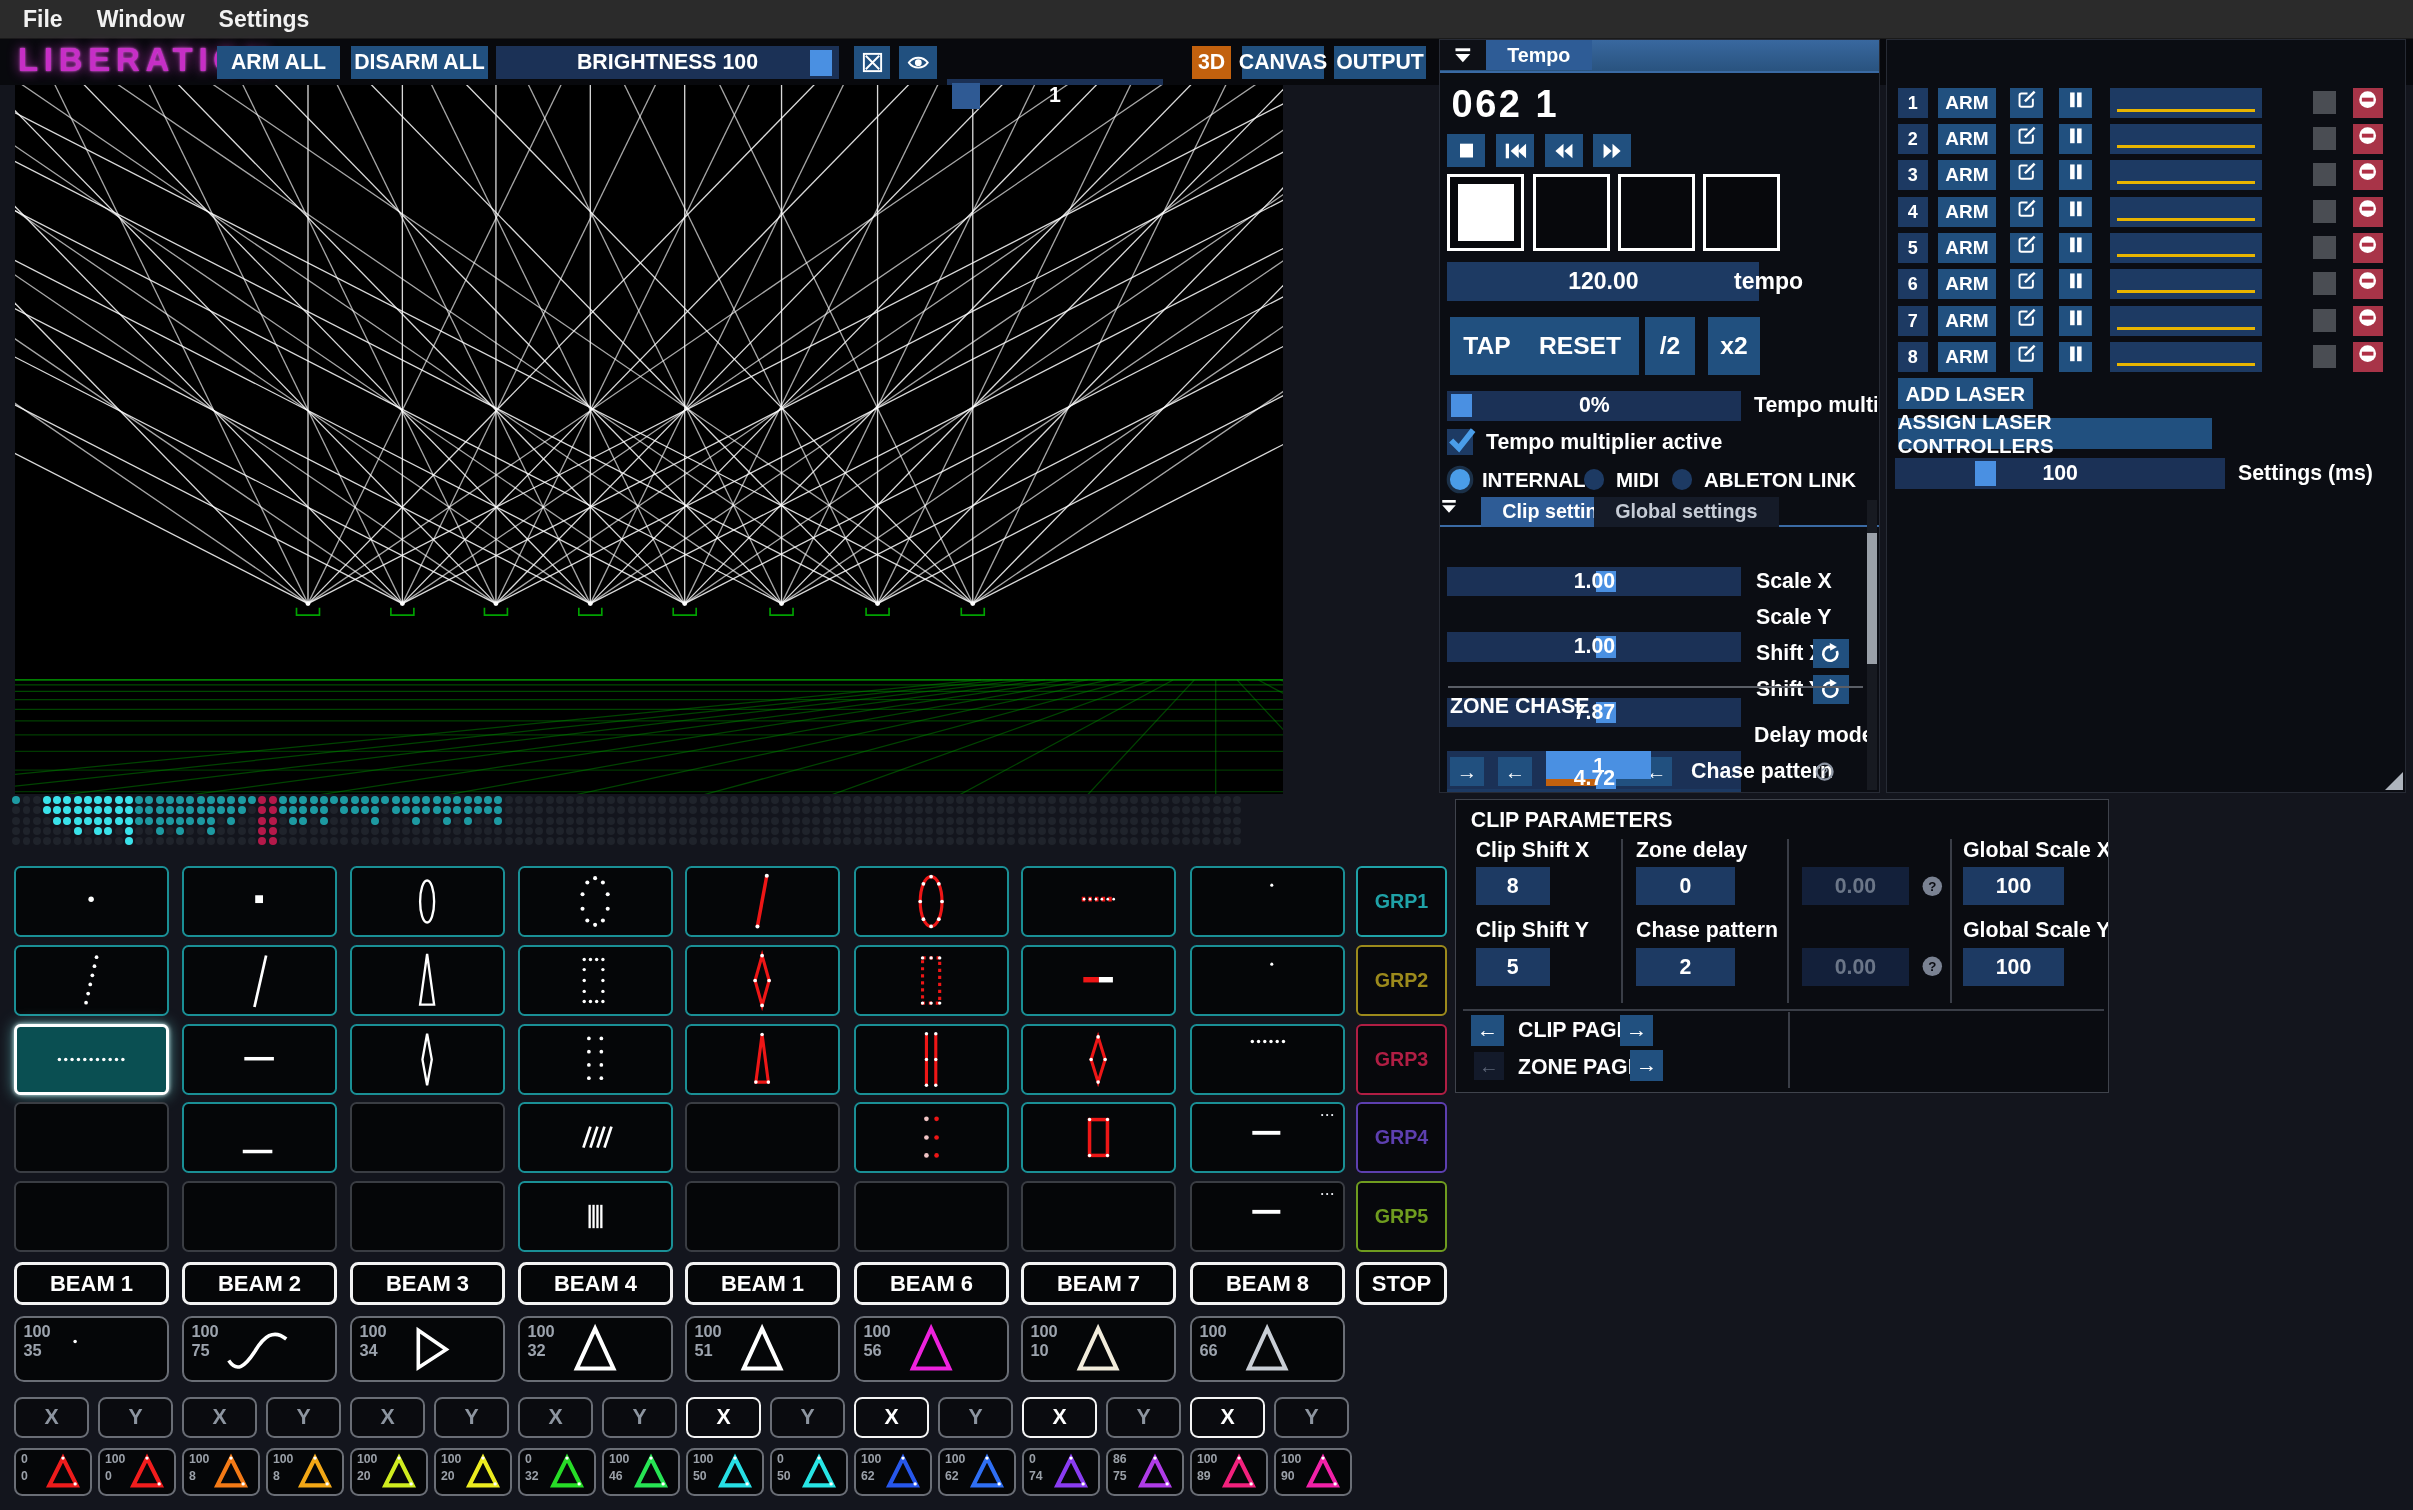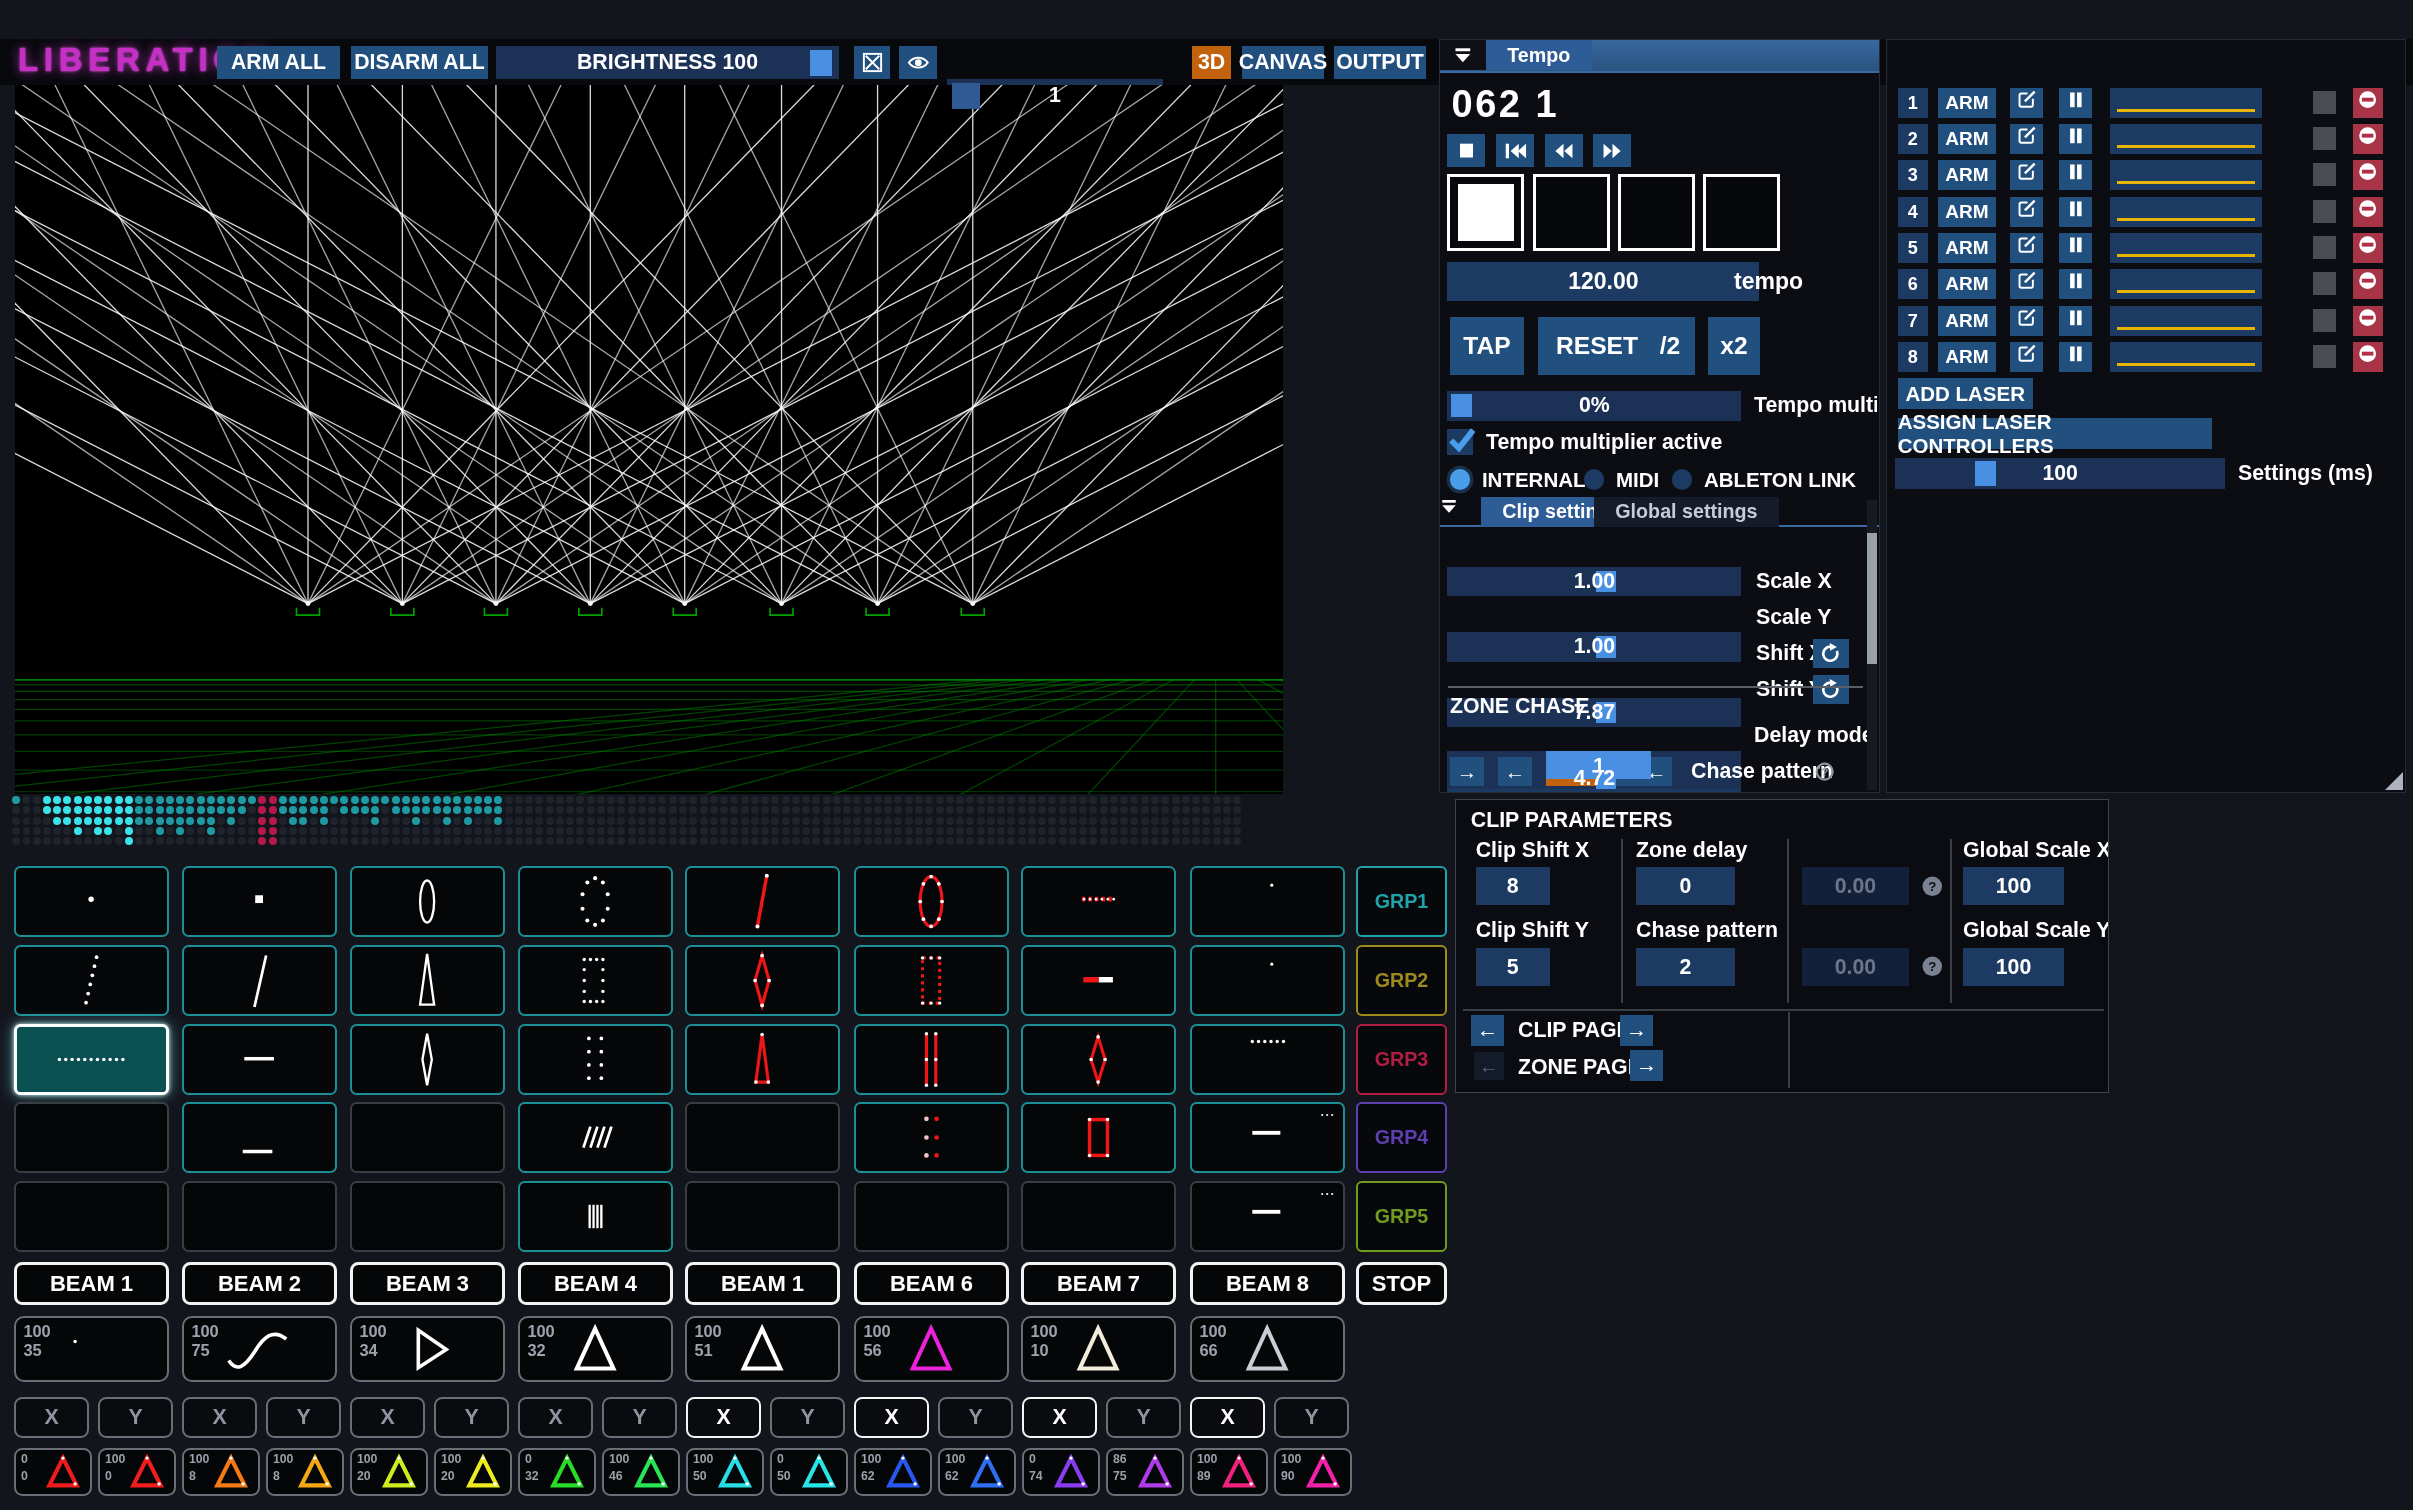--- a/index.html
+++ b/index.html
@@ -39,20 +39,25 @@
 .radio.on{background:#4a9de8;box-shadow:0 0 0 3.3px rgba(74,157,232,.25)}
 .lrow-num{position:absolute;background:#1d3a63;display:flex;align-items:center;justify-content:center;font-size:18px}
 .sep{background:#3a3e47;position:absolute}
 .grip{position:absolute;right:2.5px;bottom:2.5px;width:0;height:0;border-left:18px solid transparent;border-bottom:18px solid #aeb4bd}
 </style>
 </head>
 <body>
 
 <div id="root">
 
+  <div class="menubar">
+    <span>File</span>
+    <span>Window</span>
+    <span>Settings</span>
+  </div>
 
   <div class="toolbar">
     <div class="logo">LIBERATION</div>
     <div class="btn abs" style="left:217px;top:7.4px;width:123px;height:33px">ARM ALL</div>
     <div class="btn abs" style="left:351px;top:7.4px;width:137px;height:33px">DISARM ALL</div>
     <div class="track abs" style="left:496px;top:7.4px;width:343px;height:33px">
       <span class="txt">BRIGHTNESS 100</span>
       <div class="handle" style="right:6.6px;width:22px"></div>
     </div>
     <div class="btn abs" style="left:854px;top:7.4px;width:36px;height:33px">
@@ -846,21 +851,21 @@
         <div style="width: 77px; height: 77px; border: 3.3px solid rgb(255, 255, 255); background: rgb(7, 8, 12); position: relative;">
           <div style="position: absolute; inset: 7.4px; background: rgb(255, 255, 255);"></div>
         </div>
         <div style="width: 77px; height: 77px; border: 3.3px solid rgb(255, 255, 255); background: rgb(7, 8, 12); position: relative;"></div>
         <div style="width: 77px; height: 77px; border: 3.3px solid rgb(255, 255, 255); background: rgb(7, 8, 12); position: relative;"></div>
         <div style="width: 77px; height: 77px; border: 3.3px solid rgb(255, 255, 255); background: rgb(7, 8, 12); position: relative;"></div>
       </div>
     <div class="vbox abs" style="left:7.4px;top:222px;width:312px;height:39px;font-size:23px">120.00</div>
     <div class="abs lbl" style="left:294px;top:222px;line-height:39px;font-size:23px">tempo</div>
     <div class="btn abs" style="left:9.9px;top:277px;width:74px;height:58px;font-size:24.6px">TAP</div>
-    <div class="btn abs" style="left:98px;top:277px;width:118px;height:58px;font-size:24.6px">RESET</div>
+    <div class="btn abs" style="left:81px;top:277px;width:118px;height:58px;font-size:24.6px">RESET</div>
     <div class="btn abs" style="left:205px;top:277px;width:50px;height:58px;font-size:24.6px">/2</div>
     <div class="btn abs" style="left:268px;top:277px;width:52px;height:58px;font-size:24.6px">x2</div>
     <div class="track abs" style="left:7.4px;top:351px;width:294px;height:29.6px">
       <span class="txt">0%</span>
       <div class="handle" style="left:3.3px;width:21.3px"></div>
     </div>
     <div class="abs lbl" style="left:314px;top:351px;line-height:29.6px;width:123px;overflow:hidden">Tempo multiplier</div>
     <div class="abs" style="left:7.4px;top:389px;width:26px;height:26px;background:#1d3a63">
       <svg width="31" height="31" viewBox="0 0 24 24" style="position:absolute;left:-1.6px;top:-4.1px">
           <path d="M4 12 L10 18 L21 4" stroke="#4a9de8" stroke-width="4.5" fill="none"></path>

